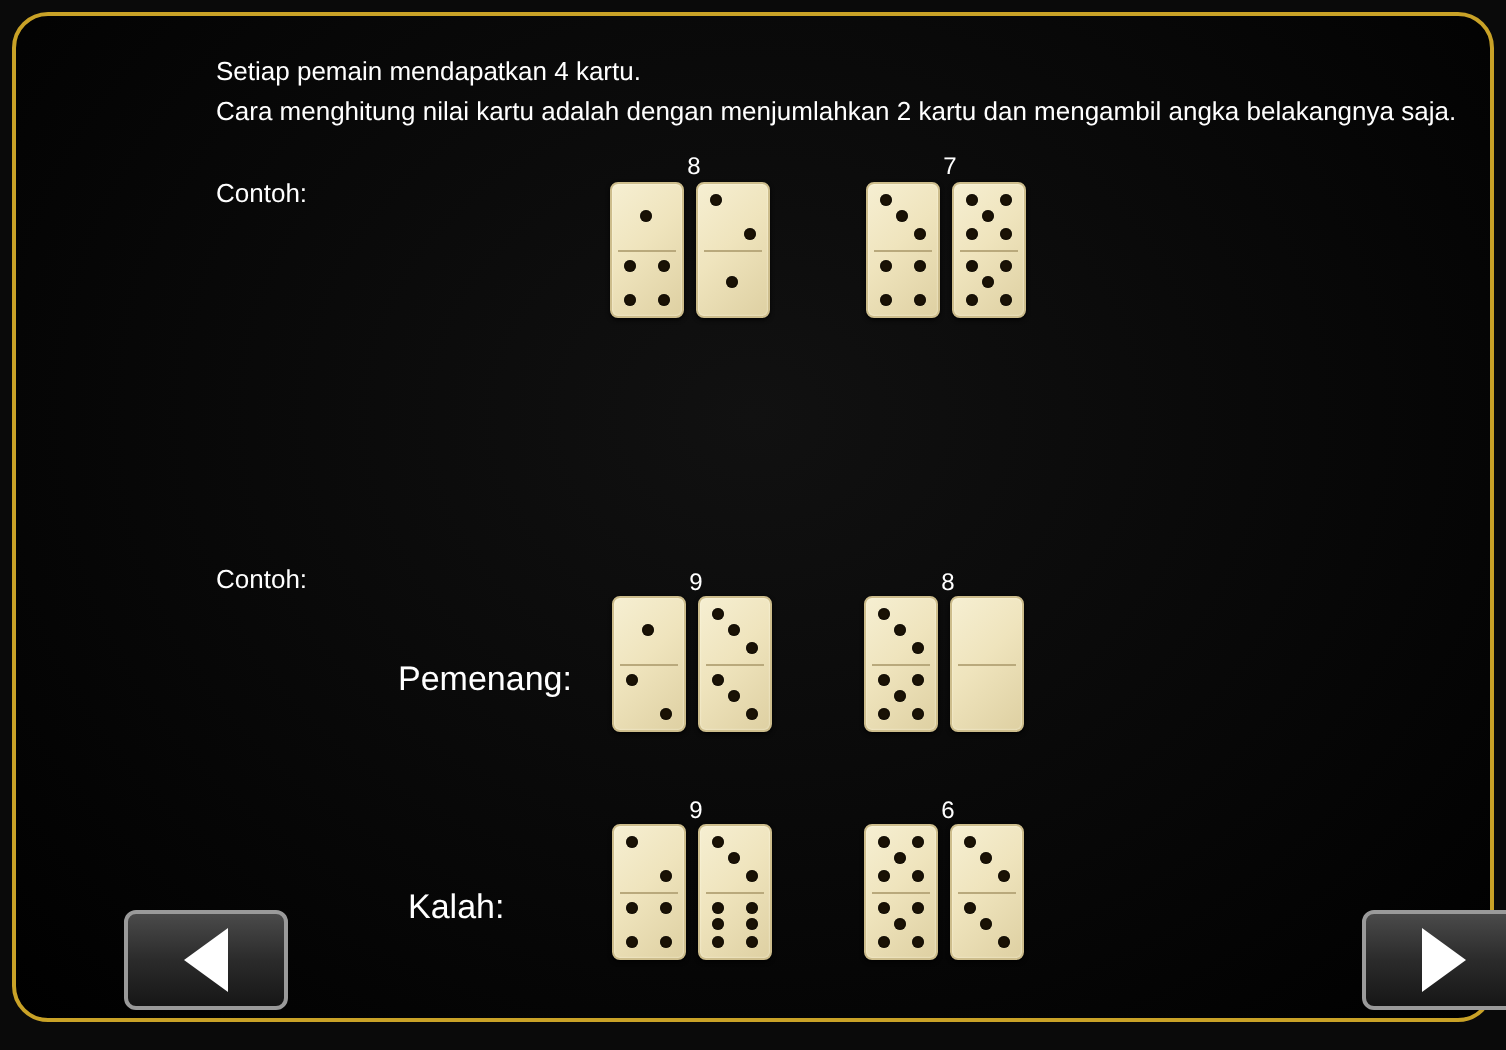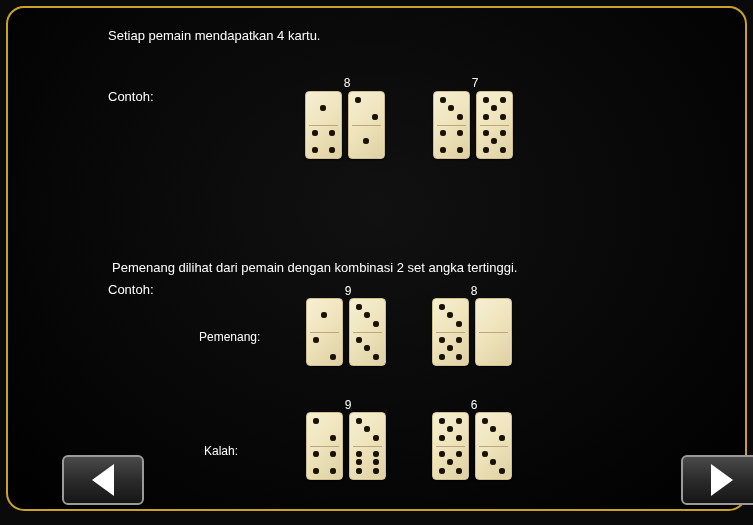--- a/index.html
+++ b/index.html
@@ -43,21 +43,21 @@
   .txt {
     position: absolute;
     color: #ffffff;
     font-size: 13px;
     line-height: 17px;
     white-space: pre;
   }
   .label-small {
     position: absolute;
     color: #ffffff;
-    font-size: 12px;
+    font-size: 17px;
     white-space: pre;
   }
   .sum {
     position: absolute;
     color: #ffffff;
     font-size: 12px;
     text-align: center;
     width: 40px;
   }
   
@@ -138,20 +138,21 @@
   .arrow.right { border-left: 22px solid #ffffff; }
 </style>
 </head>
 <body>
 
 <div id="screen">
   <div id="frame"></div>
   <div id="content">
 
     <div class="txt" style="left:72px; top:27px;">Setiap pemain mendapatkan 4 kartu.</div>
+    <div class="txt" style="left:72px; top:47px;">Cara menghitung nilai kartu adalah dengan menjumlahkan 2 kartu dan mengambil angka belakangnya saja.</div>
     <div class="txt" style="left:72px; top:88px;">Contoh:</div>
 
     <div class="sum" style="left:291px; top:76px;">8</div>
     <div class="pair" id="e1p1" style="left:269px; top:91px;">
         <div class="tile">
           <div class="half top">
             <div class="pipgrid">
               <div class="pip off"></div>
               <div class="pip off"></div>
               <div class="pip off"></div>
@@ -264,21 +265,20 @@
               <div class="pip off"></div>
               <div class="pip"></div>
               <div class="pip off"></div>
               <div class="pip"></div>
             </div>
           </div>
           <div class="divider"></div>
         </div>
       </div>
 
-    <div class="txt" style="left:76px; top:259px;">Pemenang dilihat dari pemain dengan kombinasi 2 set angka tertinggi.</div>
     <div class="txt" style="left:72px; top:281px;">Contoh:</div>
 
     <div class="label-small" style="left:163px; top:330px;">Pemenang:</div>
 
     <div class="sum" style="left:292px; top:284px;">9</div>
     <div class="pair" id="wp1" style="left:270px; top:298px;">
         <div class="tile">
           <div class="half top">
             <div class="pipgrid">
               <div class="pip off"></div>

